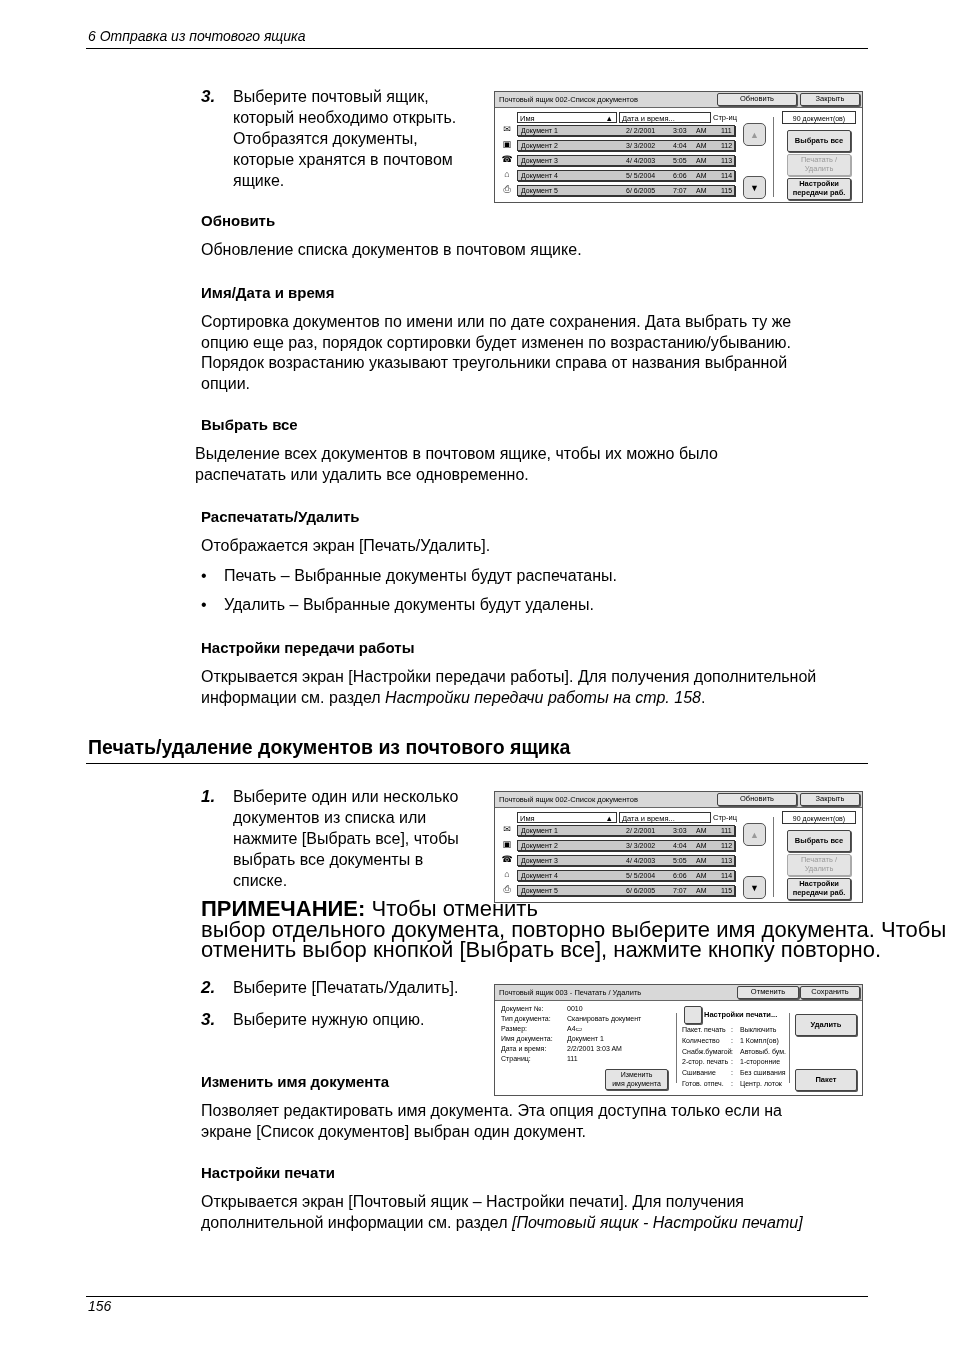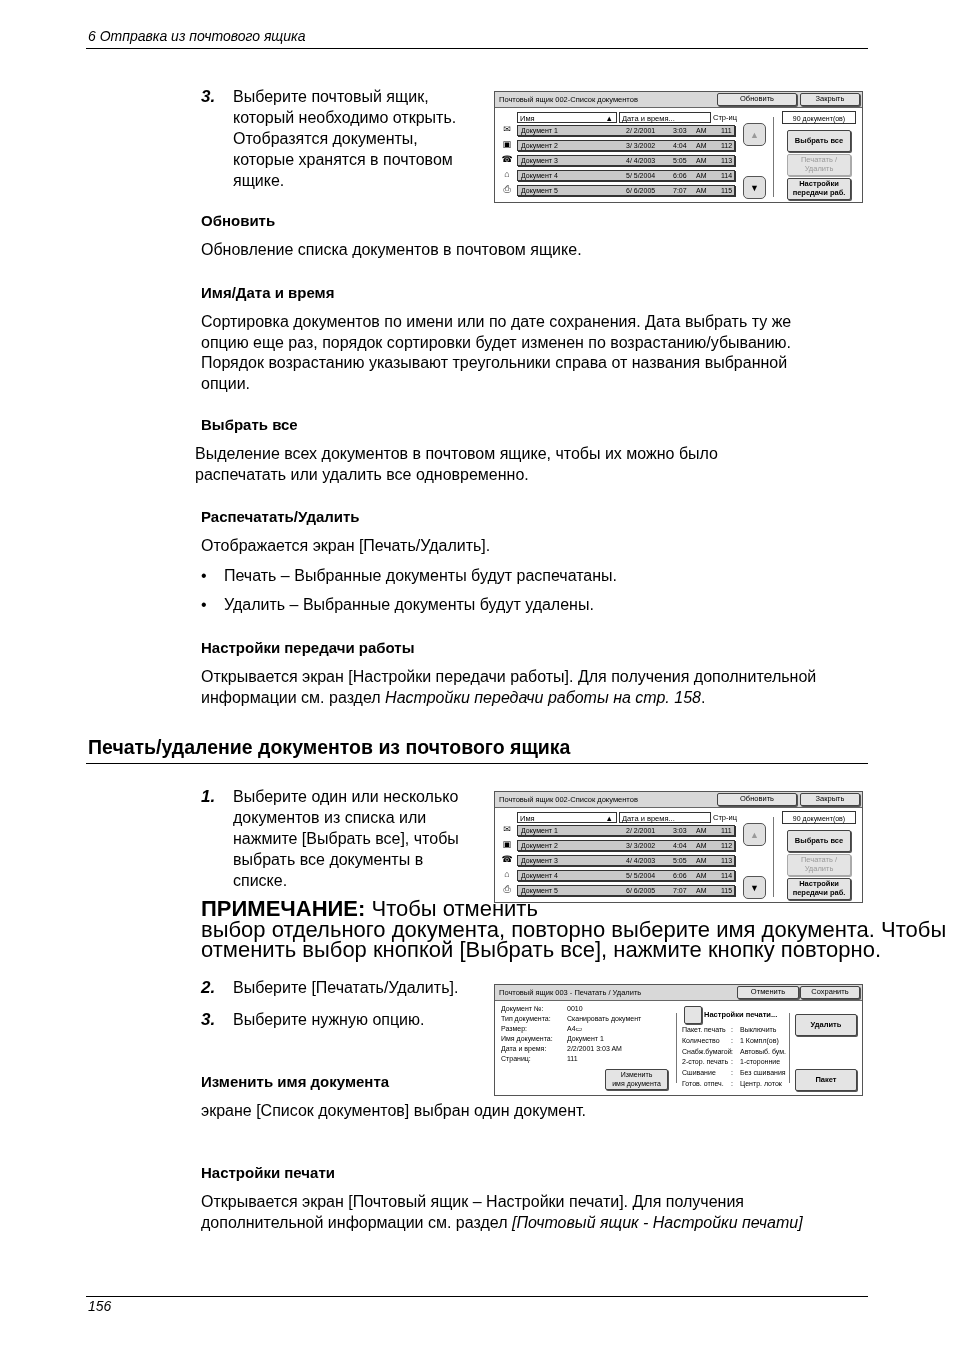--- a/index.html
+++ b/index.html
@@ -287,20 +287,21 @@
       <div class="kv" style="left: 236px; top: 95px;">:</div>
       <div class="kv" style="left: 245px; top: 95px;">Центр. лоток</div>
     </div>
   <div class="vsep" style="left:294px; top:28px; height:70px;"></div>
   <div class="scr-btn" style="left:300px; top:29px; width:60px; height:20px; font-weight:bold;">Удалить</div>
   <div class="scr-btn" style="left:300px; top:84px; width:60px; height:20px; font-weight:bold;">Пакет</div>
 </div>
 
 <div class="subhead" style="left:201px; top:1073px;">Изменить имя документа</div>
 <div class="para" style="left:201px; top:1101px;">
+  <div>Позволяет редактировать имя документа. Эта опция доступна только если на</div>
   <div>экране [Список документов] выбран один документ.</div>
 </div>
 
 <div class="subhead" style="left:201px; top:1164px;">Настройки печати</div>
 <div class="para" style="left:201px; top:1192px;">
   <div>Открывается экран [Почтовый ящик – Настройки печати]. Для получения</div>
   <div><span>дополнительной информации см. раздел </span><i>[Почтовый ящик - Настройки печати]</i></div>
 </div>
 
 <div class="hline" style="left:86px; top:1296px; width:782px;"></div>

